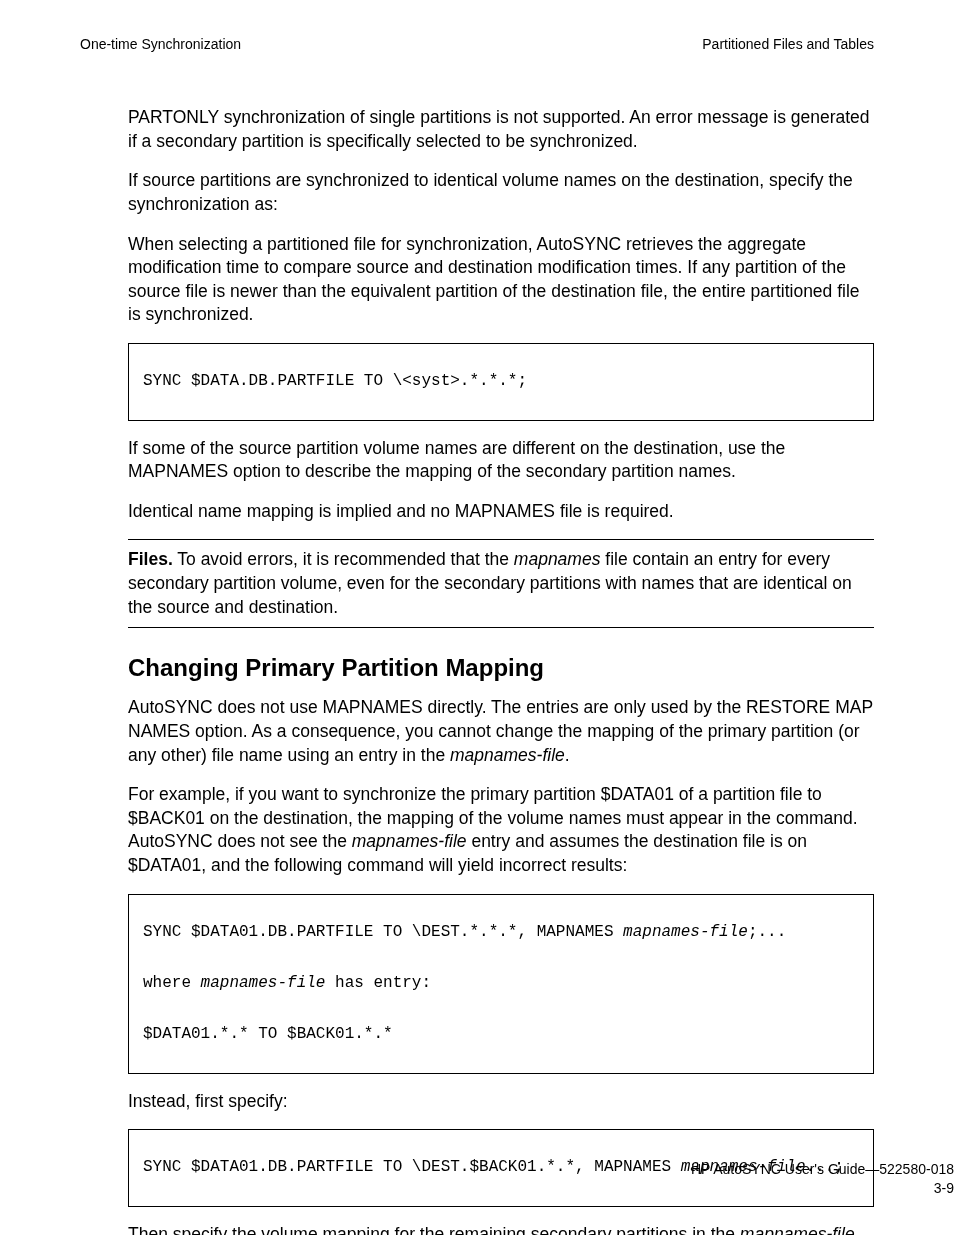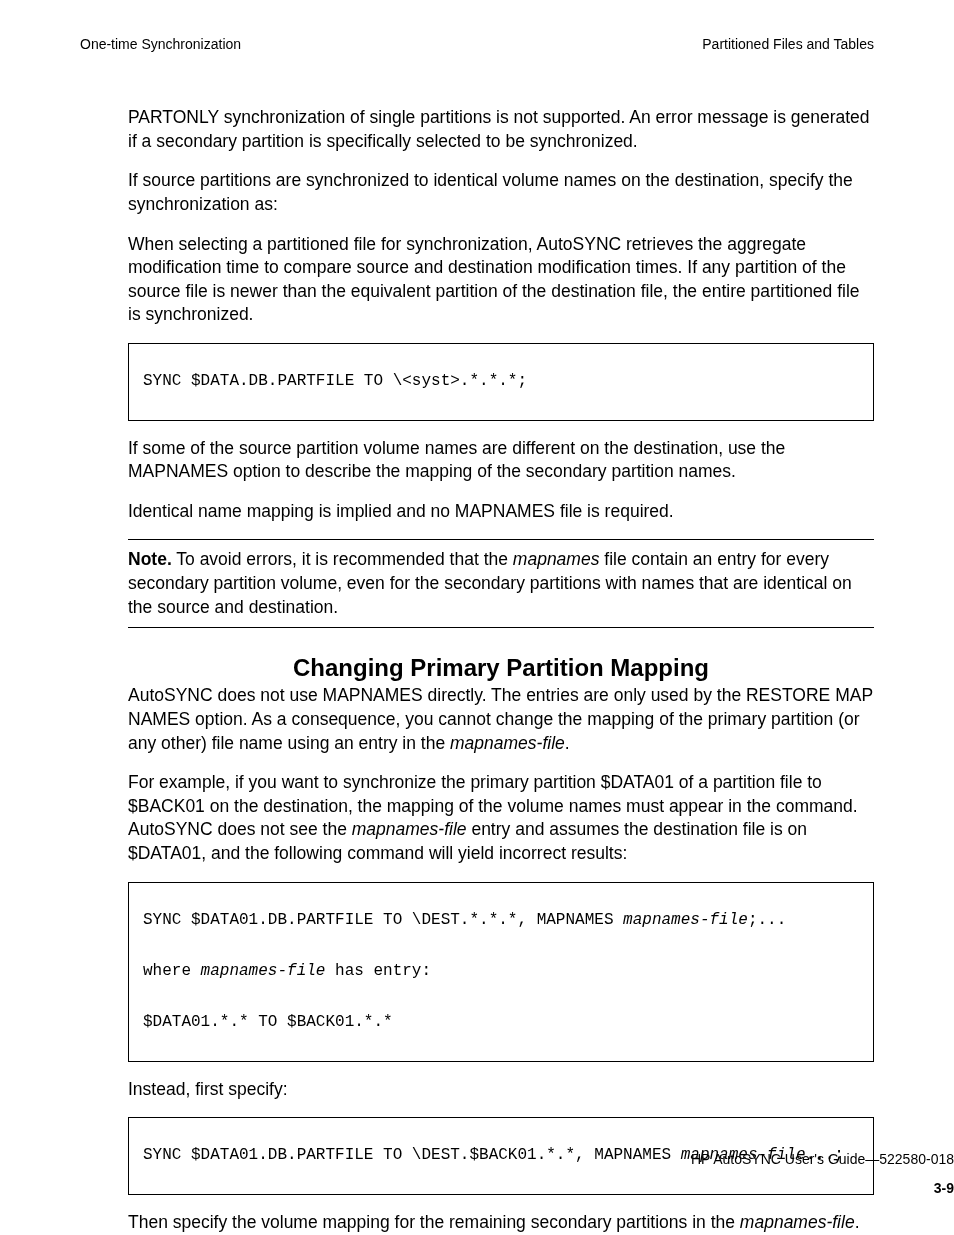--- a/index.html
+++ b/index.html
@@ -39,35 +39,34 @@
       border-top: 1px solid #000;
       border-bottom: 1px solid #000;
       padding: 8px 0;
       font-size: 17.5px;
       line-height: 1.35;
       margin-bottom: 26px;
     }
     h2 {
       font-size: 24px;
       font-weight: bold;
-      margin-bottom: 2px;
-      text-align: center;
+      margin-bottom: 14px;
     }
     .italic { font-style: italic; }
     .bold { font-weight: bold; }
     .footer {
       position: absolute;
       bottom: 36px;
       left: 0;
       right: 0;
       text-align: right;
       font-size: 14px;
       line-height: 1.4;
     }
-    .footer .pagenum { font-weight: bold; margin-top: 10px; }
+    .footer .pagenum { font-weight: normal; }
     .code-italic { font-style: italic; }
   </style>
 </head>
 <body>
 
 <div class="header">
   <span>One-time Synchronization</span>
   <span>Partitioned Files and Tables</span>
 </div>
 
@@ -76,21 +75,21 @@
   <p class="para">PARTONLY synchronization of single partitions is not supported. An error message is generated if a secondary partition is specifically selected to be synchronized.</p>
   <p class="para">If source partitions are synchronized to identical volume names on the destination, specify the synchronization as:</p>
   <p class="para">When selecting a partitioned file for synchronization, AutoSYNC retrieves the aggregate modification time to compare source and destination modification times. If any partition of the source file is newer than the equivalent partition of the destination file, the entire partitioned file is synchronized.</p>
 
   <div class="codebox">SYNC $DATA.DB.PARTFILE TO \&lt;syst&gt;.*.*.*;</div>
 
   <p class="para">If some of the source partition volume names are different on the destination, use the MAPNAMES option to describe the mapping of the secondary partition names.</p>
   <p class="para">Identical name mapping is implied and no MAPNAMES file is required.</p>
 
   <div class="notebox">
-    <span class="bold">Note.</span>
+    <span class="bold">Files.</span>
     <span>To avoid errors, it is recommended that the </span><span class="italic">mapnames</span><span> file contain an entry for every secondary partition volume, even for the secondary partitions with names that are identical on the source and destination.</span>
   </div>
 
   <h2>Changing Primary Partition Mapping</h2>
 
   <p class="para">
     <span>AutoSYNC does not use MAPNAMES directly. The entries are only used by the RESTORE MAP NAMES option. As a consequence, you cannot change the mapping of the primary partition (or any other) file name using an entry in the </span><span class="italic">mapnames-file</span><span>.</span>
   </p>
 
   <p class="para">

